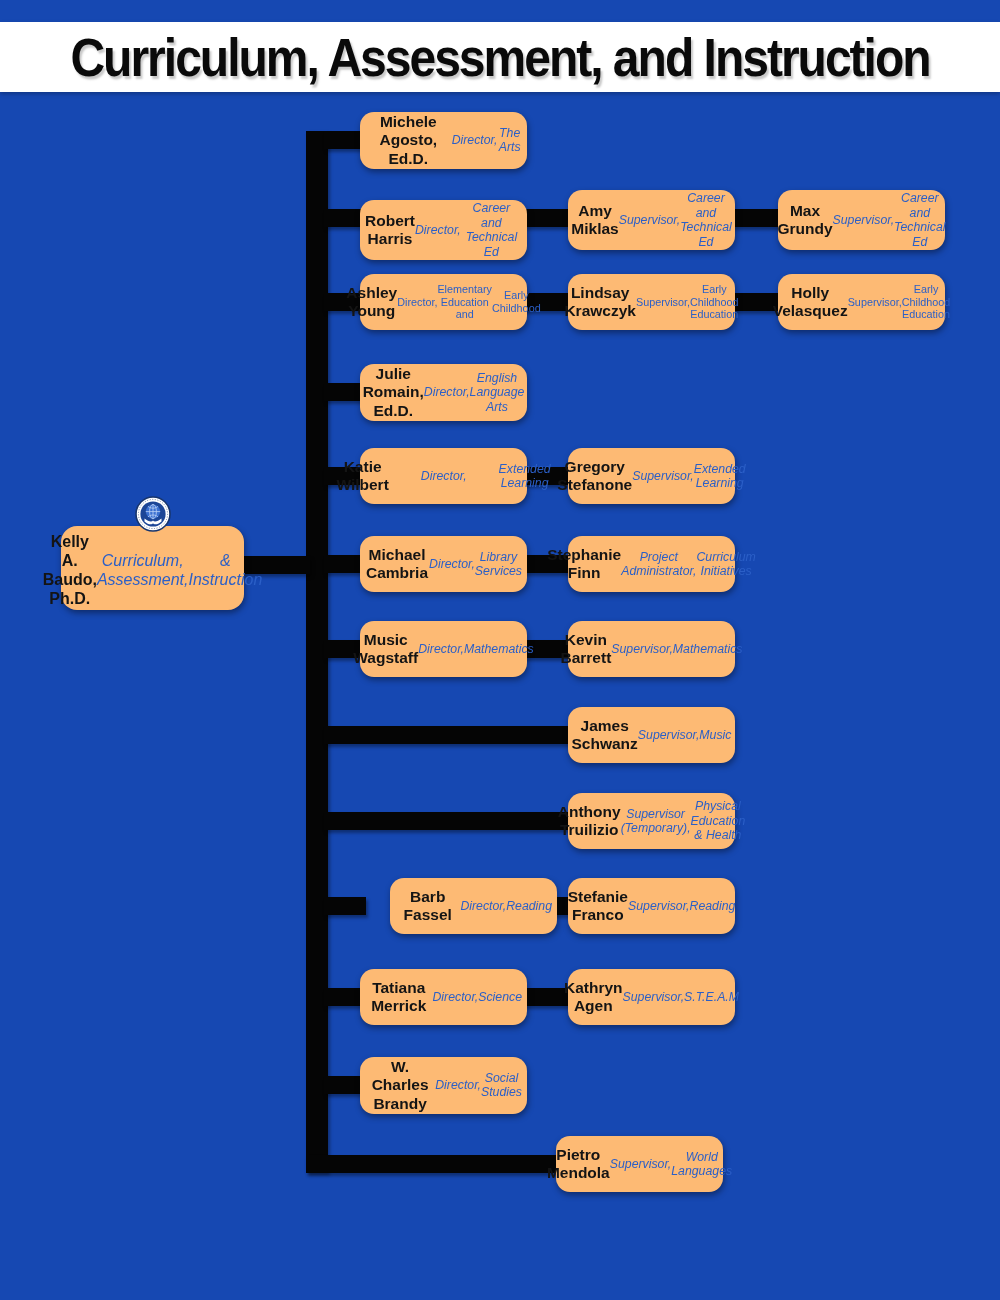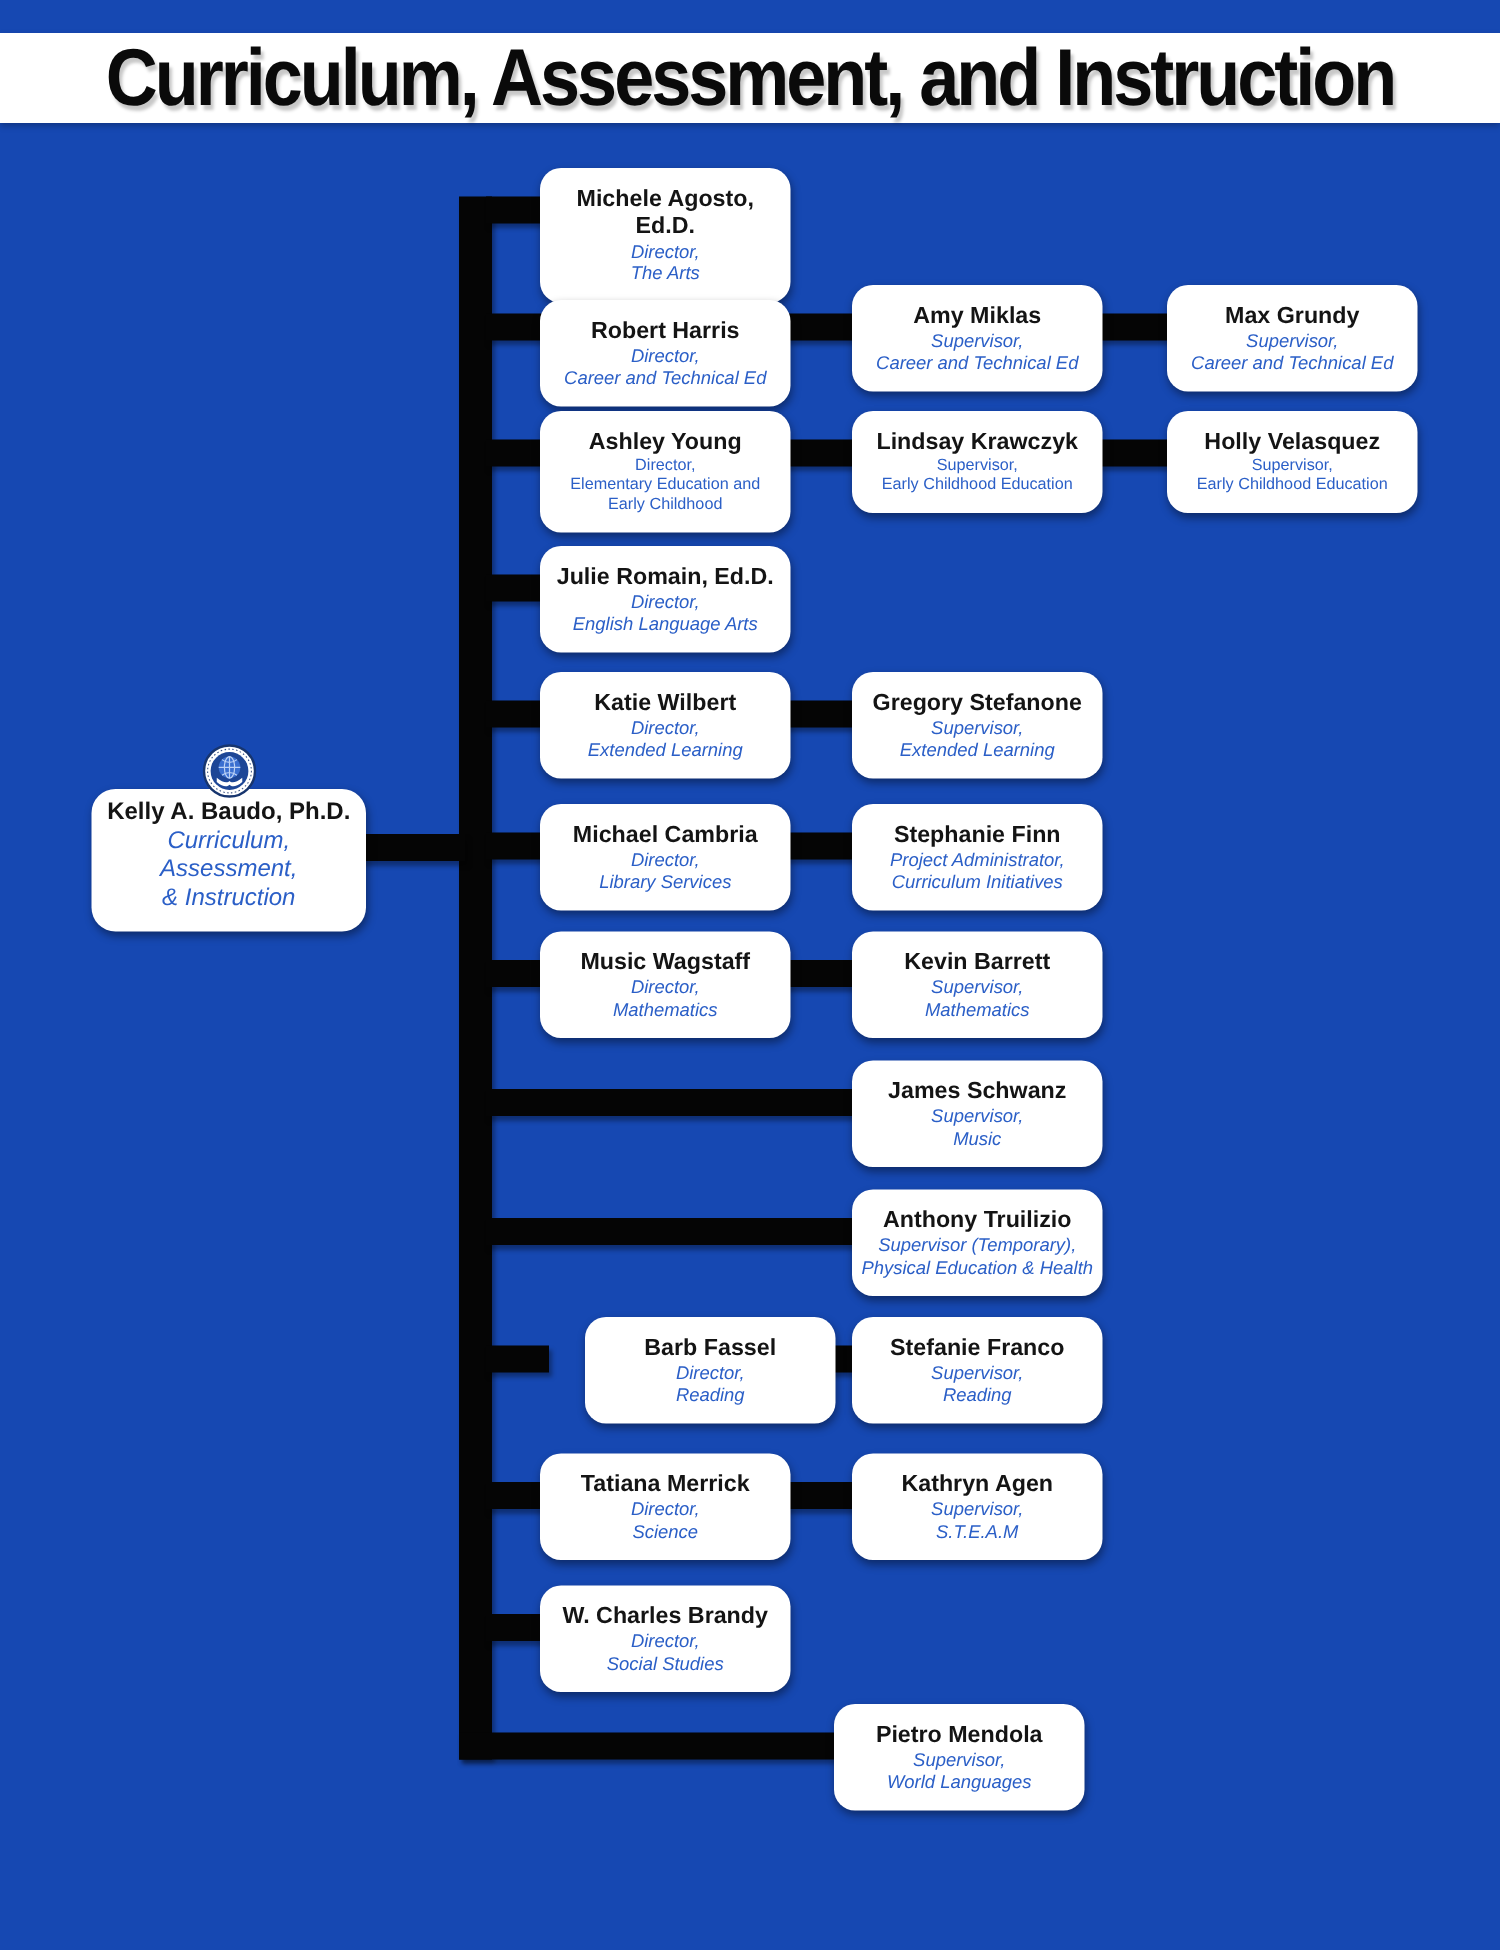--- a/index.html
+++ b/index.html
@@ -6,21 +6,21 @@
   body{
     width:1000px;height:1300px;
     background:#1648b2;
     font-family:"Liberation Sans", sans-serif;
     overflow:hidden;
   }
   .canvas{position:relative;width:1000px;height:1300px;background:#1648b2;}
 
   
   .title-band{
-    position:absolute;left:0;top:22px;width:1000px;height:60px;
+    position:absolute;left:0;top:22px;width:1000px;height:70px;
     background:#ffffff;
     display:flex;align-items:center;justify-content:center;
     box-shadow:0 2px 4px rgba(0,0,0,.25);
   }
   .title-band h1{
     margin:0;
     font-size:48px;font-weight:bold;color:#0a0a0a;
     letter-spacing:-2px;white-space:nowrap;
     transform:scaleY(1.12);
     text-shadow:2px 3px 2px rgba(0,0,0,.22);
@@ -33,24 +33,24 @@
     box-shadow:2px 2px 3px rgba(0,0,0,.35);
   }
   .connector{
     position:absolute;height:18px;background:#050505;z-index:1;
     box-shadow:2px 3px 3px rgba(0,0,0,.35);
   }
 
   
   .box{
     position:absolute;width:167px;min-height:56px;box-sizing:border-box;
-    background:#ffffff;border-radius:14px;
+    background:#fdba74;border-radius:14px;
     box-shadow:1px 3px 6px rgba(0,0,0,.4);
-    display:flex;flex-direction:column;justify-content:center;align-items:center;
-    text-align:center;padding:12px 5px;z-index:2;
+    display:flex;flex-direction:row;justify-content:center;align-items:center;
+    text-align:center;padding:1px 5px;z-index:2;
   }
   .box .name{
     font-size:15.5px;font-weight:bold;color:#141414;line-height:1.18;
   }
   .box .sub{
     font-size:12.3px;font-weight:normal;font-style:italic;color:#2b5fc7;line-height:1.18;
   }
   .box.plain .sub{
     font-style:normal;font-size:10.8px;line-height:1.2;
   }
@@ -152,21 +152,21 @@
       <div class="box plain" style="left: 778px; top: 274px;">
         <div class="name">Holly Velasquez</div>
         <div class="sub">Supervisor,</div>
         <div class="sub">Early Childhood Education</div>
       </div>
       <div class="box" style="left: 360px; top: 364px;">
         <div class="name">Julie Romain, Ed.D.</div>
         <div class="sub">Director,</div>
         <div class="sub">English Language Arts</div>
       </div>
-      <div class="box" style="left: 360px; top: 448px;">
+      <div class="box" style="left: 360px; top: 448px; gap: 32px;">
         <div class="name">Katie Wilbert</div>
         <div class="sub">Director,</div>
         <div class="sub">Extended Learning</div>
       </div>
       <div class="box" style="left: 568px; top: 448px;">
         <div class="name">Gregory Stefanone</div>
         <div class="sub">Supervisor,</div>
         <div class="sub">Extended Learning</div>
       </div>
       <div class="box" style="left: 360px; top: 536px;">

